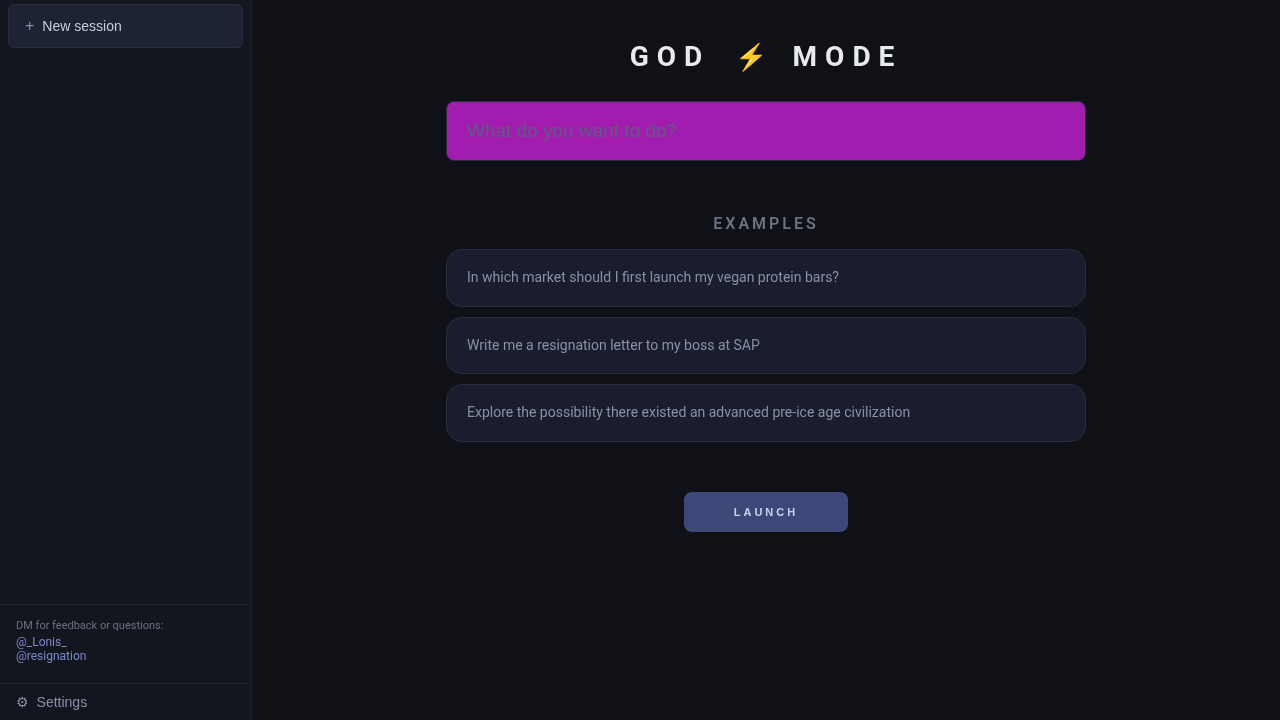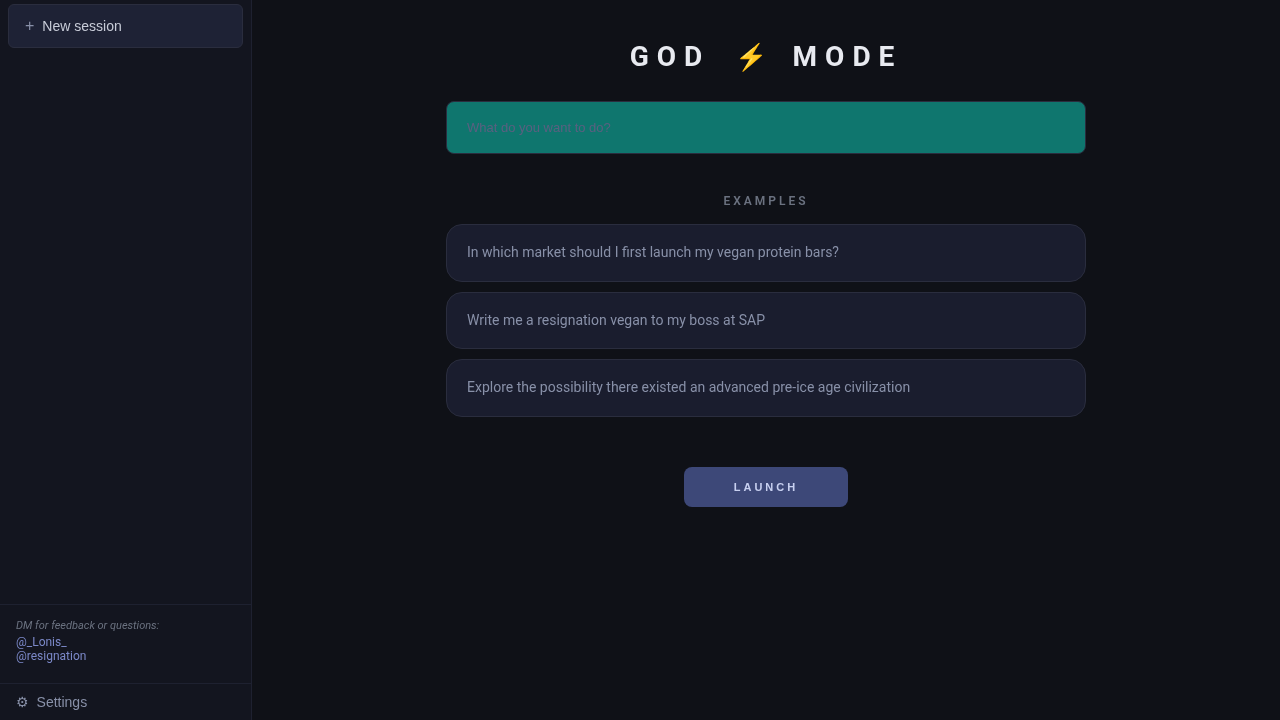--- a/index.html
+++ b/index.html
@@ -71,21 +71,20 @@
 
     .sidebar-bottom {
       padding: 12px 16px;
       border-top: 1px solid #1e2130;
     }
 
     .feedback-text {
       font-size: 11px;
       color: #6b7280;
       line-height: 1.6;
-      font-style: italic;
     }
 
     .feedback-link {
       color: #7b88c8;
       text-decoration: none;
       display: block;
       font-size: 12px;
     }
 
     .settings-btn {
@@ -134,45 +133,46 @@
 
     .search-input-container {
       width: 640px;
       max-width: 100%;
       margin-bottom: 40px;
     }
 
     .search-input {
       width: 100%;
       padding: 18px 20px;
-      background-color: #0f766e;
+      background-color: #a21caf;
       border: 1px solid #2a2d3e;
       border-radius: 8px;
       color: #c8ccd8;
-      font-size: 13px;
+      font-size: 19px;
       outline: none;
       transition: border-color 0.2s;
     }
 
     .search-input::placeholder {
       color: #5a6080;
     }
 
     .examples-section {
       width: 640px;
       max-width: 100%;
     }
 
     .examples-label {
       text-align: center;
-      font-size: 12px;
+      font-size: 16px;
       font-weight: 600;
       letter-spacing: 3px;
       color: #6b7280;
       margin-bottom: 16px;
+      margin-top: 13px;
     }
 
     .example-card {
       background-color: #1a1d2e;
       border: 1px solid #2a2d3e;
       border-radius: 16px;
       padding: 18px 20px;
       margin-bottom: 10px;
       cursor: pointer;
       color: #8890a8;
@@ -231,21 +231,21 @@
     <input class="search-input" type="text" placeholder="What do you want to do?" style="">
   </div>
 
   <div class="examples-section">
     <div class="examples-label">EXAMPLES</div>
 
     <div class="example-card">
       <span>In which market should I first launch my vegan protein bars?</span>
     </div>
     <div class="example-card">
-      <span>Write me a resignation vegan to my boss at SAP</span>
+      <span>Write me a resignation letter to my boss at SAP</span>
     </div>
     <div class="example-card">
       <span>Explore the possibility there existed an advanced pre-ice age civilization</span>
     </div>
   </div>
 
   <button class="launch-btn">
     <span>LAUNCH</span>
   </button>
 </div>

